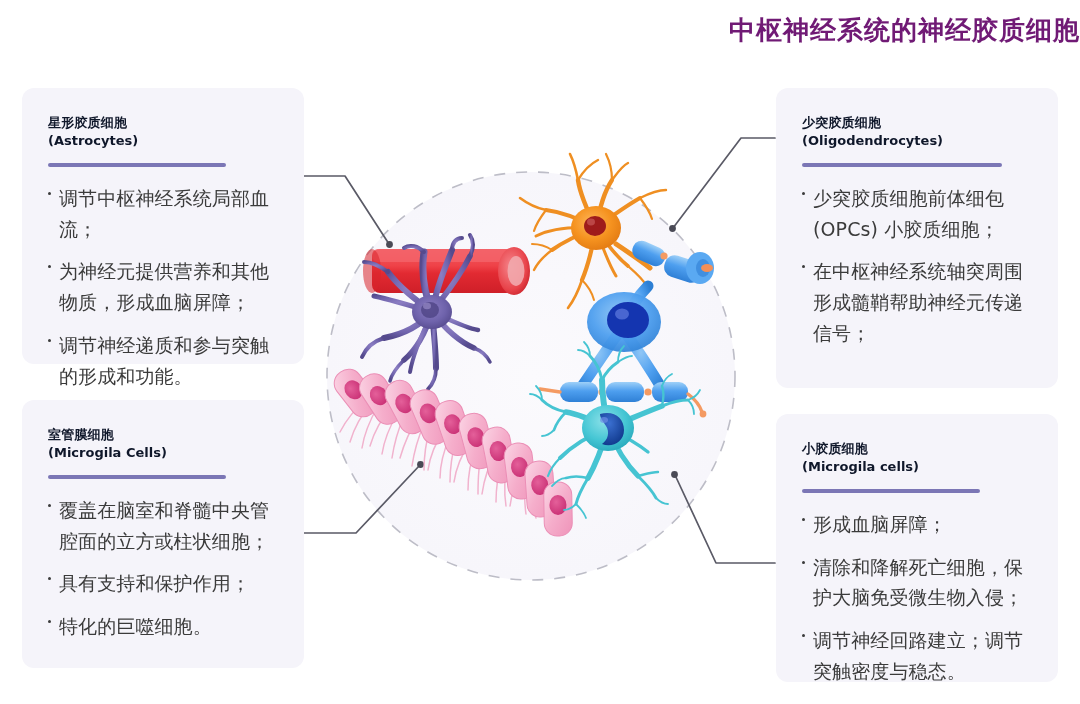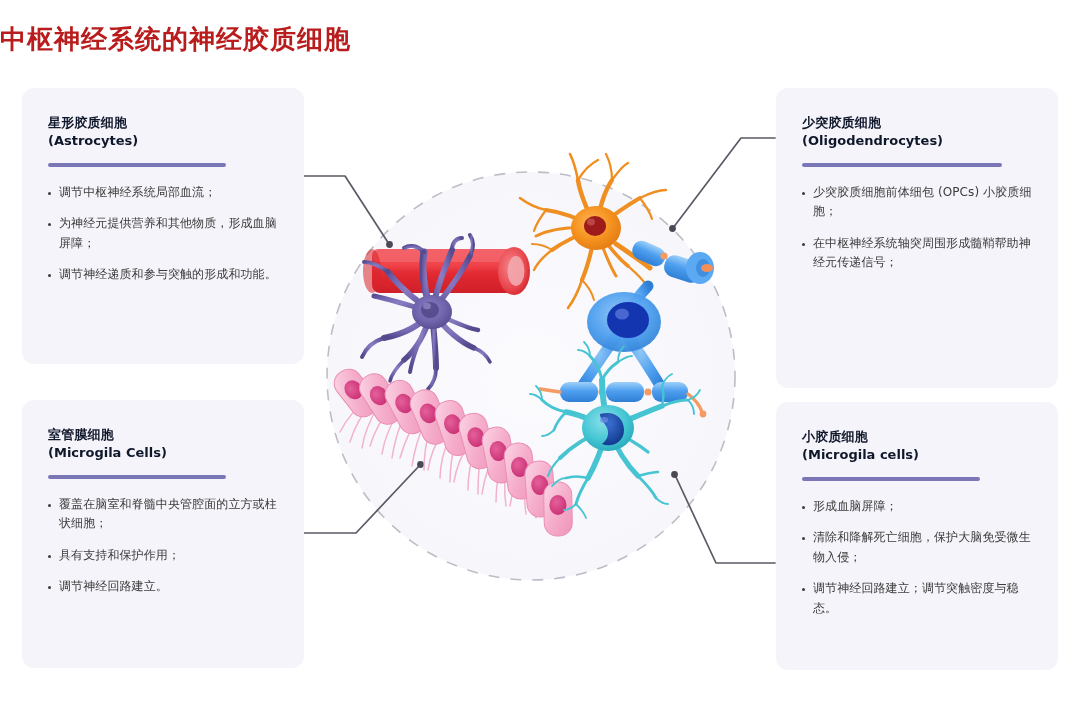--- a/index.html
+++ b/index.html
@@ -7,39 +7,39 @@
     width:1080px;height:704px;
     background:#ffffff;
     font-family:"Liberation Sans","DejaVu Sans",sans-serif;
     overflow:hidden;
     position:relative;
   }
   .page{position:absolute;inset:0;}
 
   
   .title{
-    position:absolute;left:0;top:22px;width:1080px;
-    text-align:left;
-    font-size:26px;font-weight:700;color:#b91c1c;
+    position:absolute;left:0;top:13px;width:1080px;
+    text-align:right;
+    font-size:26px;font-weight:700;color:#701a75;
     letter-spacing:1px;
     font-family:"DejaVu Sans","Liberation Sans",sans-serif;
   }
 
   
   .card{
     position:absolute;
     background:#f5f4fa;
     border-radius:12px;
     box-sizing:border-box;
     padding:26px 26px 22px 26px;
   }
   .card.astro{left:22px;top:88px;width:282px;height:276px;}
   .card.epen {left:22px;top:400px;width:282px;height:268px;}
   .card.oligo{left:776px;top:88px;width:282px;height:300px;}
-  .card.micro{left:776px;top:402px;width:282px;height:268px;}
+  .card.micro{left:776px;top:414px;width:282px;height:268px;}
 
   .card h2{
     margin:0;
     font-size:13px;font-weight:700;line-height:1.42;
     color:#0f172a;
     font-family:"DejaVu Sans","Liberation Sans",sans-serif;
     letter-spacing:.2px;
   }
   .card h2 .en{display:block;letter-spacing:0;}
   .rule{
@@ -48,21 +48,21 @@
     background:#7b76b5;
   }
   .card.oligo .rule{width:200px;}
   .card.micro .rule{width:178px;}
 
   ul.bullets{list-style:none;margin:0;padding:0;}
   ul.bullets li{
     position:relative;
     padding-left:11px;
     margin-bottom:12px;
-    font-size:12px;line-height:1.62;
+    font-size:19px;line-height:1.62;
     color:#3b3b3b;
     font-family:"DejaVu Sans","Liberation Sans",sans-serif;
     letter-spacing:.1px;
   }
   ul.bullets li:last-child{margin-bottom:0;}
   ul.bullets li::before{
     content:"";
     position:absolute;left:0;top:9px;
     width:3px;height:3px;border-radius:50%;
     background:#3b3b3b;
@@ -388,21 +388,21 @@
 
   <div class="card epen">
     <h2>
       <span>室管膜细胞</span>
       <span class="en">(Microgila Cells)</span>
     </h2>
     <div class="rule"></div>
     <ul class="bullets">
       <li>覆盖在脑室和脊髓中央管腔面的立方或柱状细胞；</li>
       <li>具有支持和保护作用；</li>
-      <li>调节神经回路建立。</li>
+      <li>特化的巨噬细胞。</li>
     </ul>
   </div>
 
   <div class="card oligo">
     <h2>
       <span>少突胶质细胞</span>
       <span class="en">(Oligodendrocytes)</span>
     </h2>
     <div class="rule"></div>
     <ul class="bullets">

